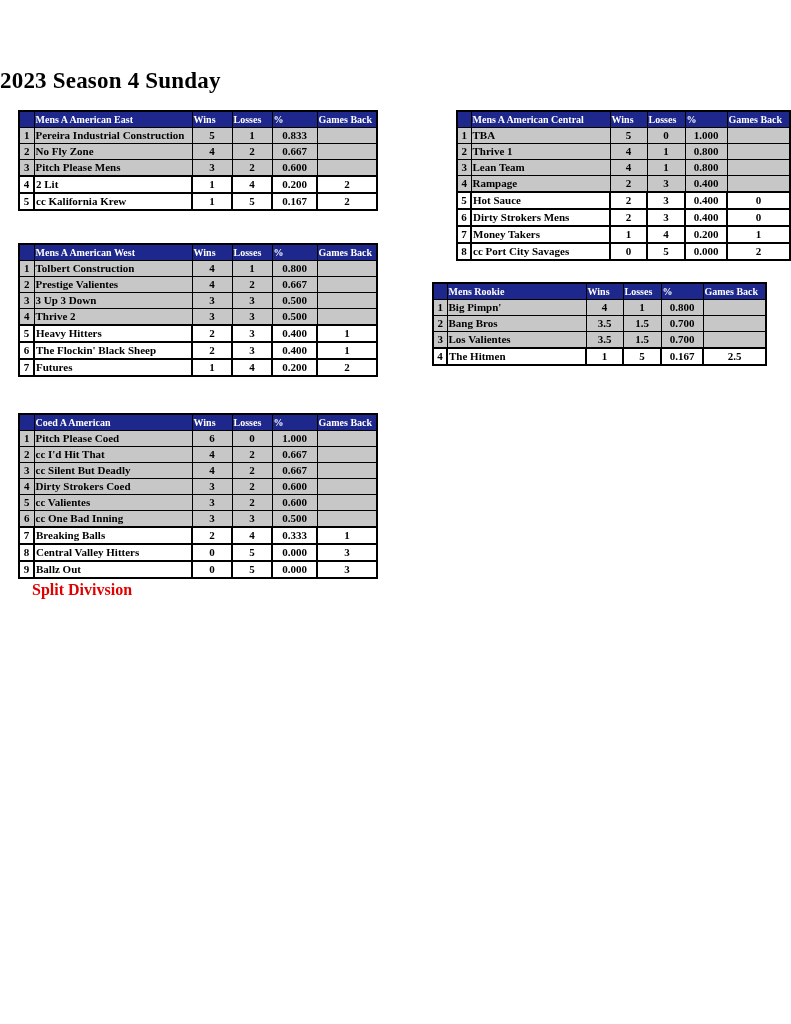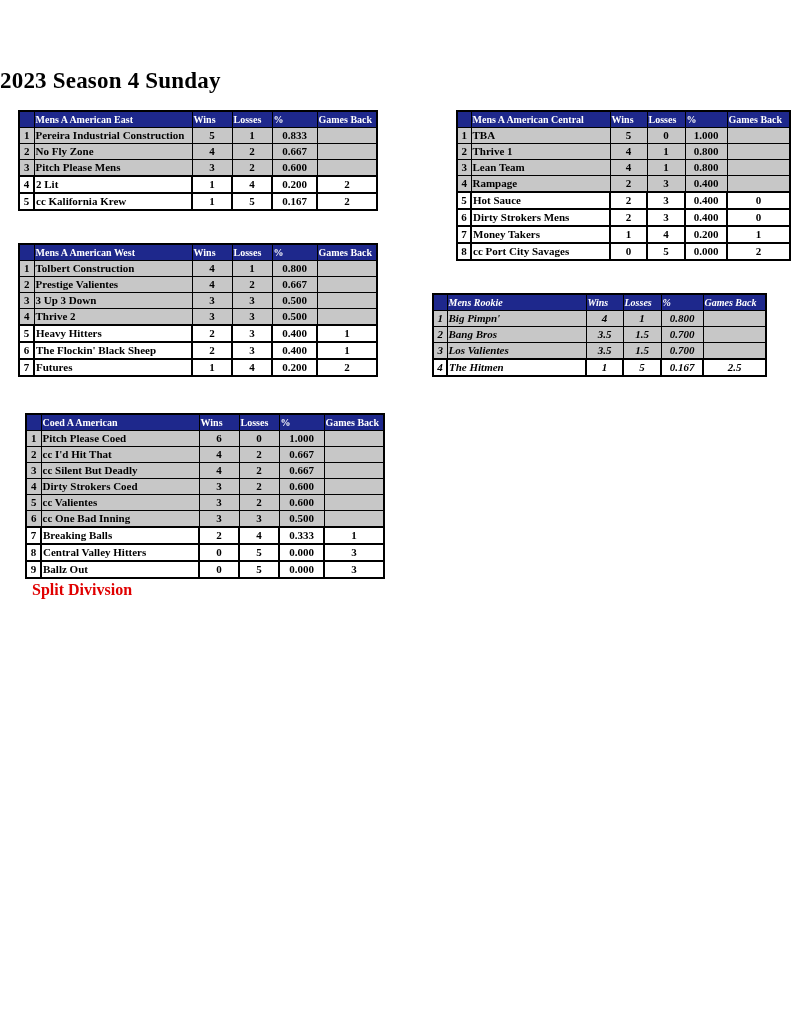--- a/index.html
+++ b/index.html
@@ -288,21 +288,21 @@
         <tr class="lower">
           <td class="rank">7</td>
           <td class="team">Futures</td>
           <td class="num">1</td>
           <td class="num">4</td>
           <td class="num">0.200</td>
           <td class="num">2</td>
         </tr>
       </tbody>
     </table>
-    <table class="standings" style="left: 432px; top: 293px; width: 333px; font-style: italic;">
+    <table class="standings" style="left: 432px; top: 282px; width: 333px;">
       <colgroup>
         <col style="width: 14px;">
         <col style="width: 139px;">
         <col style="width: 37px;">
         <col style="width: 38px;">
         <col style="width: 42px;">
         <col style="width: 63px;">
       </colgroup>
       <thead>
         <tr>
@@ -342,21 +342,21 @@
         <tr class="lower">
           <td class="rank">4</td>
           <td class="team">The Hitmen</td>
           <td class="num">1</td>
           <td class="num">5</td>
           <td class="num">0.167</td>
           <td class="num">2.5</td>
         </tr>
       </tbody>
     </table>
-    <table class="standings" style="left: 25px; top: 413px; width: 358px; padding-left: 16px;">
+    <table class="standings" style="left: 18px; top: 413px; width: 358px; padding-left: 16px;">
       <colgroup>
         <col style="width: 15px;">
         <col style="width: 158px;">
         <col style="width: 40px;">
         <col style="width: 40px;">
         <col style="width: 45px;">
         <col style="width: 60px;">
       </colgroup>
       <thead>
         <tr>

